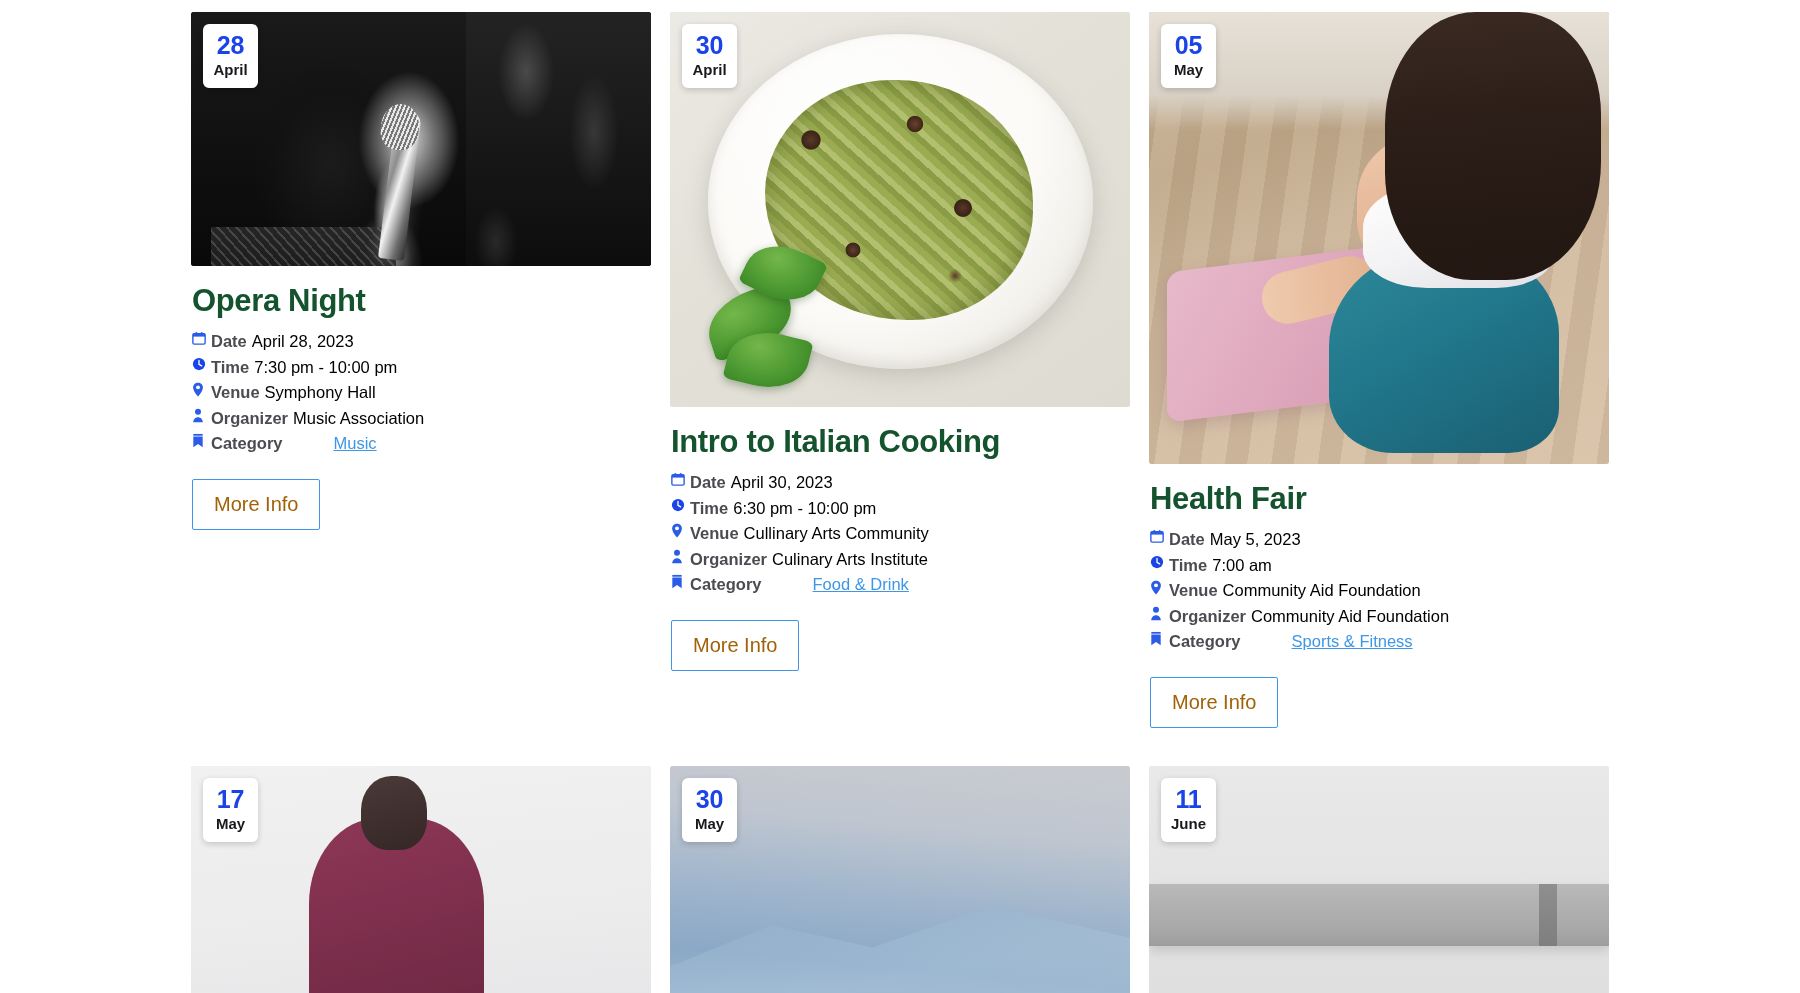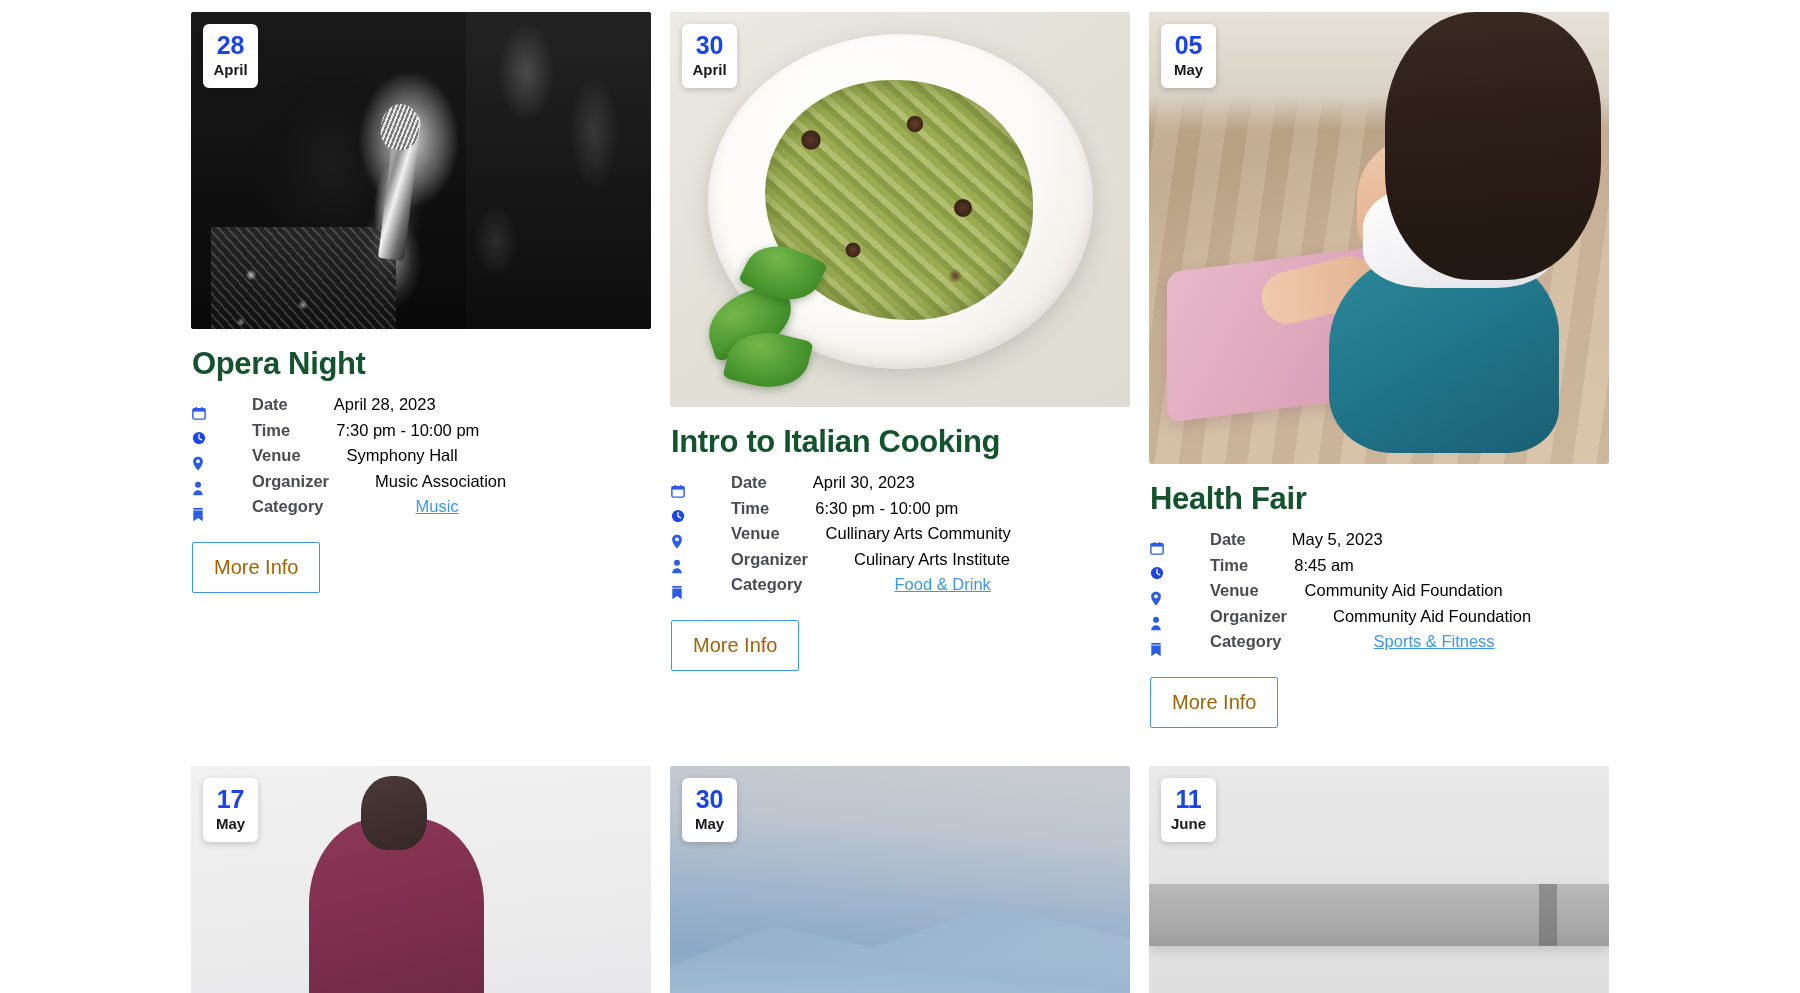--- a/index.html
+++ b/index.html
@@ -31,21 +31,21 @@
 
   
   .card-media {
     position: relative;
     width: 460px;
     border-radius: 3px;
     overflow: hidden;
     background: #d8dade;
   }
 
-  .card-media.h-opera   { height: 317px; }
+  .card-media.h-opera   { height: 254px; }
   .card-media.h-cooking { height: 395px; }
   .card-media.h-health  { height: 452px; }
   .card-media.h-bottom  { height: 260px; }
 
   .media-img {
     position: absolute;
     inset: 0;
     width: 100%;
     height: 100%;
   }
@@ -252,25 +252,24 @@
     font-weight: 700;
     color: #14532d;
     letter-spacing: -.35px;
     margin-bottom: 9px;
   }
 
   .meta-list { list-style: none; }
 
   .meta-row {
     display: flex;
-    align-items: flex-end;
+    align-items: flex-start;
     font-size: 16.5px;
     line-height: 25.5px;
     color: #6e6e73;
-    gap: 41px;
   }
 
   .meta-icon {
     flex: 0 0 auto;
     width: 19px;
     display: inline-flex;
     align-items: center;
     justify-content: flex-start;
     position: relative;
     top: 2px;
@@ -497,21 +496,21 @@
           <span class="meta-value">May 5, 2023</span>
         </li>
         <li class="meta-row">
           <span class="meta-icon">
             <svg width="14" height="14" viewBox="0 0 16 16">
                 <circle cx="8" cy="8" r="7" fill="#1a43e8"></circle>
                 <path d="M8 4v4.3l3 1.8" stroke="#ffffff" stroke-width="1.5" fill="none" stroke-linecap="round"></path>
               </svg>
           </span>
           <span class="meta-label">Time</span>
-          <span class="meta-value">8:45 am</span>
+          <span class="meta-value">7:00 am</span>
         </li>
         <li class="meta-row">
           <span class="meta-icon">
             <svg width="12" height="15" viewBox="0 0 12 16">
                 <path d="M6 .8C3.1.8.8 3 .8 5.8c0 3.6 4.3 8.8 5.2 9.6.9-.8 5.2-6 5.2-9.6C11.2 3 8.9.8 6 .8z" fill="#2b5ce8"></path>
                 <circle cx="6" cy="5.7" r="2.1" fill="#ffffff"></circle>
               </svg>
           </span>
           <span class="meta-label">Venue</span>
           <span class="meta-value">Community Aid Foundation</span>

